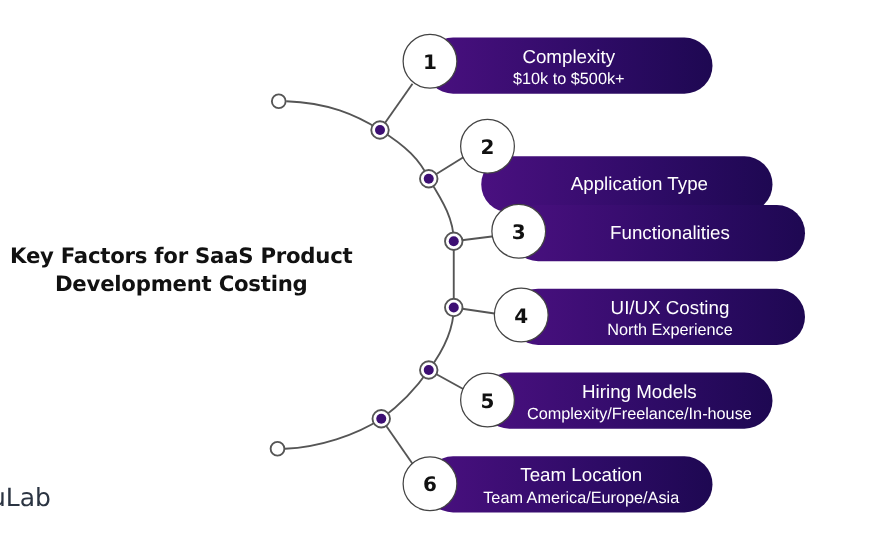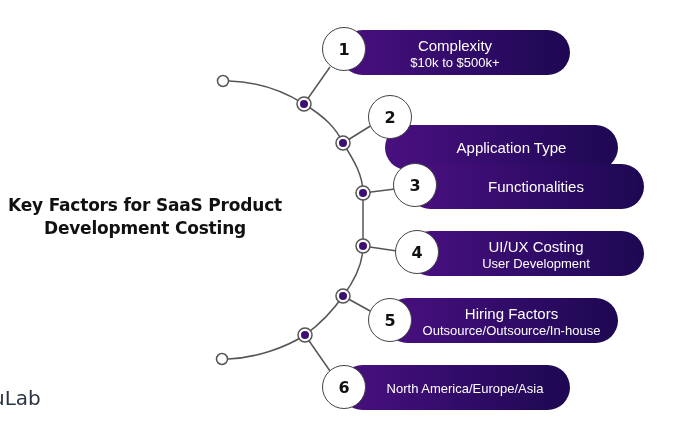--- a/index.html
+++ b/index.html
@@ -88,26 +88,27 @@
 </div>
 <div class="num" style="left:368px; top:95px;">2</div>
 
 <div class="pill" style="left: 408px; top: 164px; width: 236px; padding-left: 20px; box-sizing: border-box; background: linear-gradient(90deg, rgb(74, 16, 128) 0%, rgb(46, 11, 102) 60%, rgb(30, 8, 82) 100%);">
   <div class="head">Functionalities</div>
 </div>
 <div class="num" style="left:393px; top:163px;">3</div>
 
 <div class="pill" style="left: 408px; top: 231px; width: 236px; padding-left: 20px; box-sizing: border-box; background: linear-gradient(90deg, rgb(74, 16, 128) 0%, rgb(46, 11, 102) 60%, rgb(30, 8, 82) 100%);">
   <div class="head">UI/UX Costing</div>
-  <div class="sub">User Development</div>
+  <div class="sub">North Experience</div>
 </div>
 <div class="num" style="left:395px; top:230px;">4</div>
 
 <div class="pill" style="left: 385px; top: 298px; width: 233px; padding-left: 20px; box-sizing: border-box; background: linear-gradient(90deg, rgb(74, 16, 128) 0%, rgb(46, 11, 102) 60%, rgb(30, 8, 82) 100%);">
-  <div class="head">Hiring Factors</div>
-  <div class="sub">Outsource/Outsource/In-house</div>
+  <div class="head">Hiring Models</div>
+  <div class="sub">Complexity/Freelance/In-house</div>
 </div>
 <div class="num" style="left:368px; top:298px;">5</div>
 
 <div class="pill" style="left: 340px; top: 365px; width: 230px; padding-left: 20px; box-sizing: border-box; background: linear-gradient(90deg, rgb(74, 16, 128) 0%, rgb(46, 11, 102) 60%, rgb(30, 8, 82) 100%);">
-  <div class="sub">North America/Europe/Asia</div>
+  <div class="head">Team Location</div>
+  <div class="sub">Team America/Europe/Asia</div>
 </div>
 <div class="num" style="left:322px; top:365px;">6</div>
 
 </body></html>

